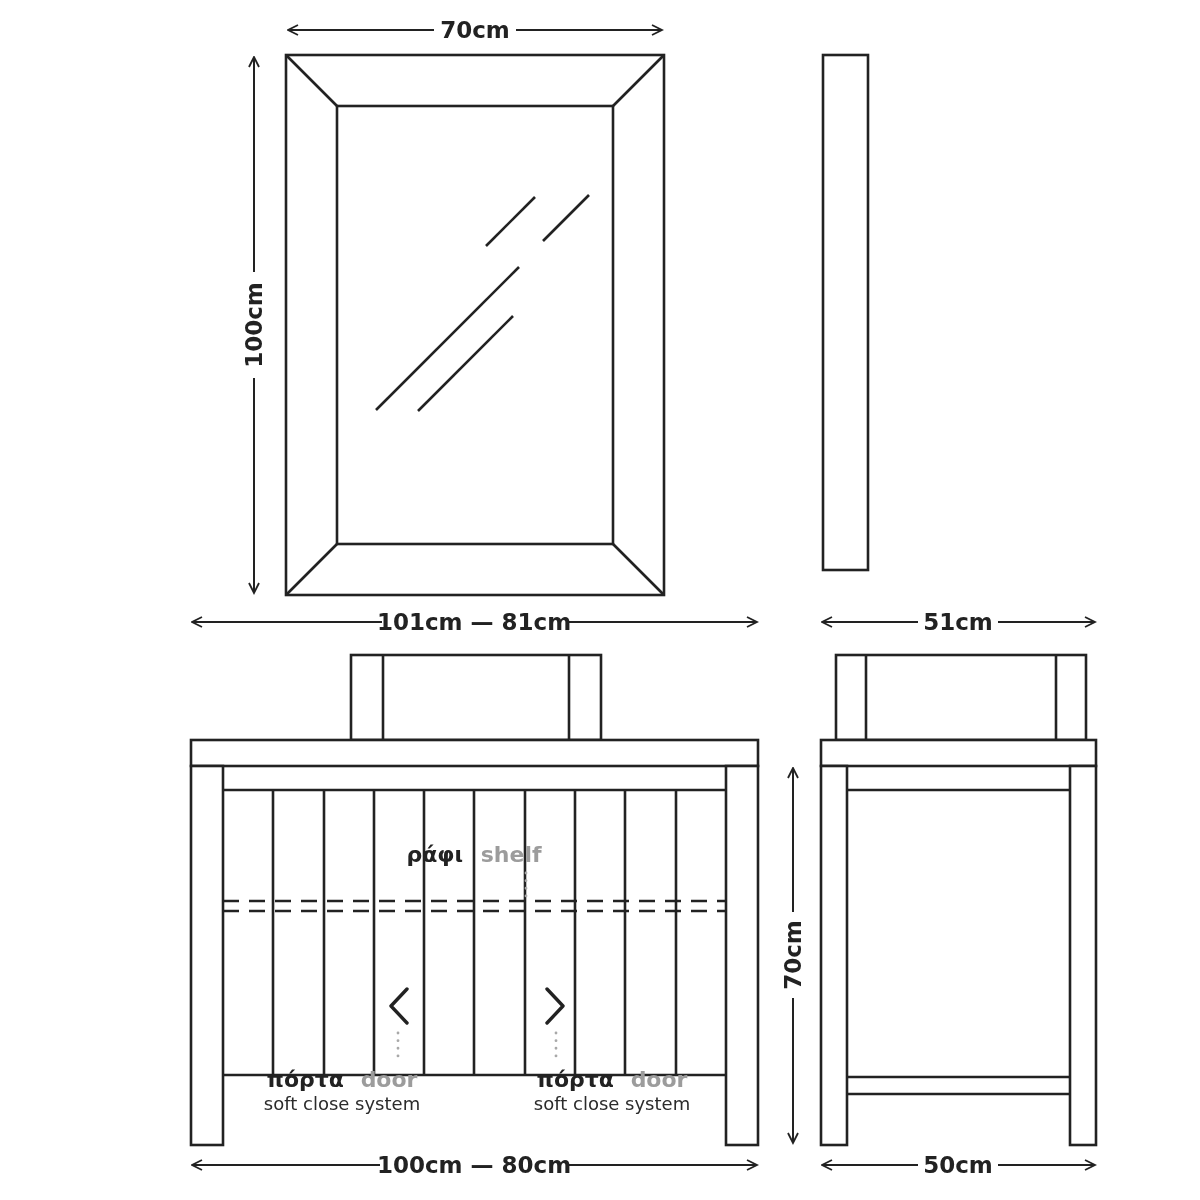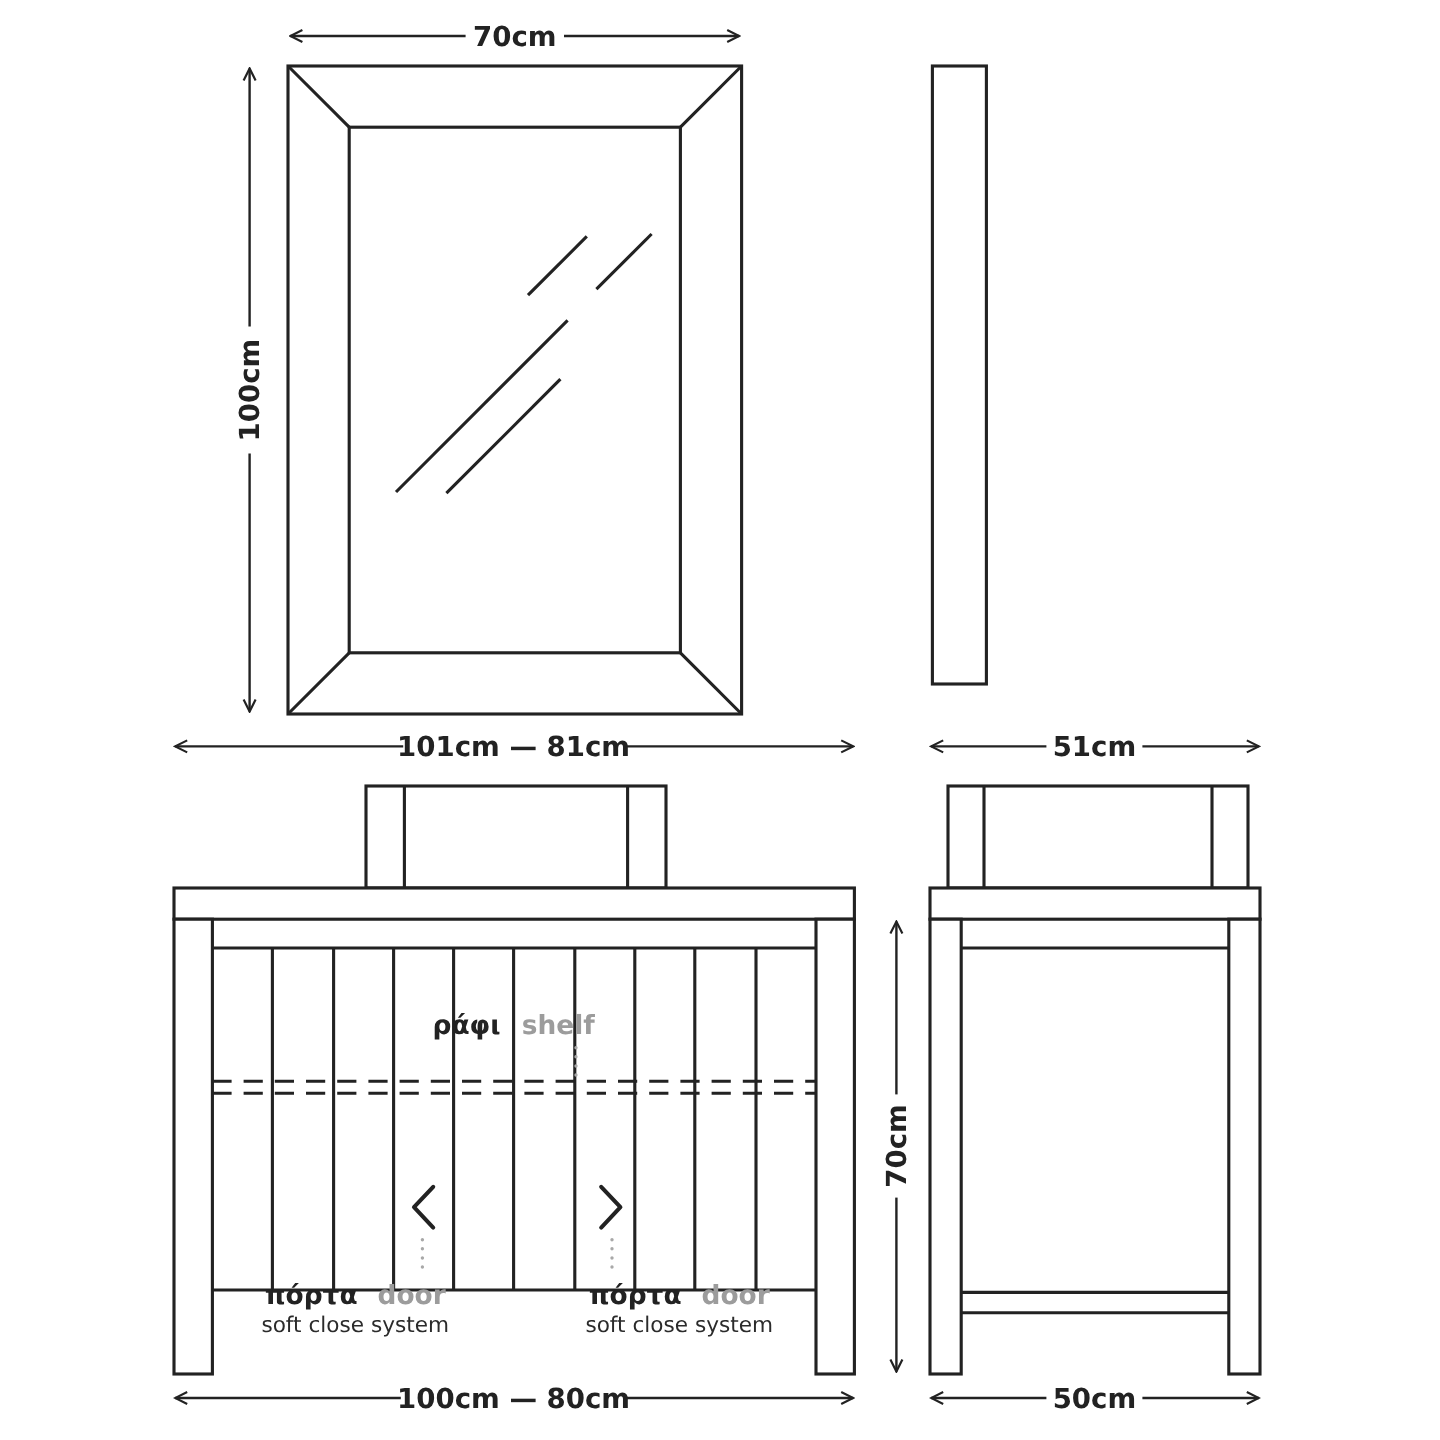--- a/index.html
+++ b/index.html
@@ -1,18 +1,19 @@
 <!DOCTYPE html>
 <html><head>
 <meta charset="utf-8">
 <style>
   html, body { margin: 0; padding: 0; background: #ffffff; }
   .stage {
     width: 1076px; height: 1200px; position: relative; background: #ffffff;
     font-family: "DejaVu Sans", sans-serif;
+    margin-left: 46px;
   }
   svg { display: block; }
   .ln   { stroke: #222222; stroke-width: 2.6; fill: none; }
   .rc   { stroke: #222222; stroke-width: 2.6; fill: #ffffff; }
   .dim  { stroke: #222222; stroke-width: 2; fill: none; }
   .dash { stroke: #222222; stroke-width: 2.4; fill: none; stroke-dasharray: 16 10; }
   .dot  { stroke: #a8a8a8; stroke-width: 2.8; fill: none; stroke-dasharray: 0.1 7.5; stroke-linecap: round; }
   .chev { stroke: #222222; stroke-width: 3.4; fill: none; stroke-linecap: round; stroke-linejoin: round; }
   text  { fill: #222222; font-weight: bold; font-size: 23px; font-family: "DejaVu Sans", sans-serif; }
   .t-lbl  { font-size: 22px; }

